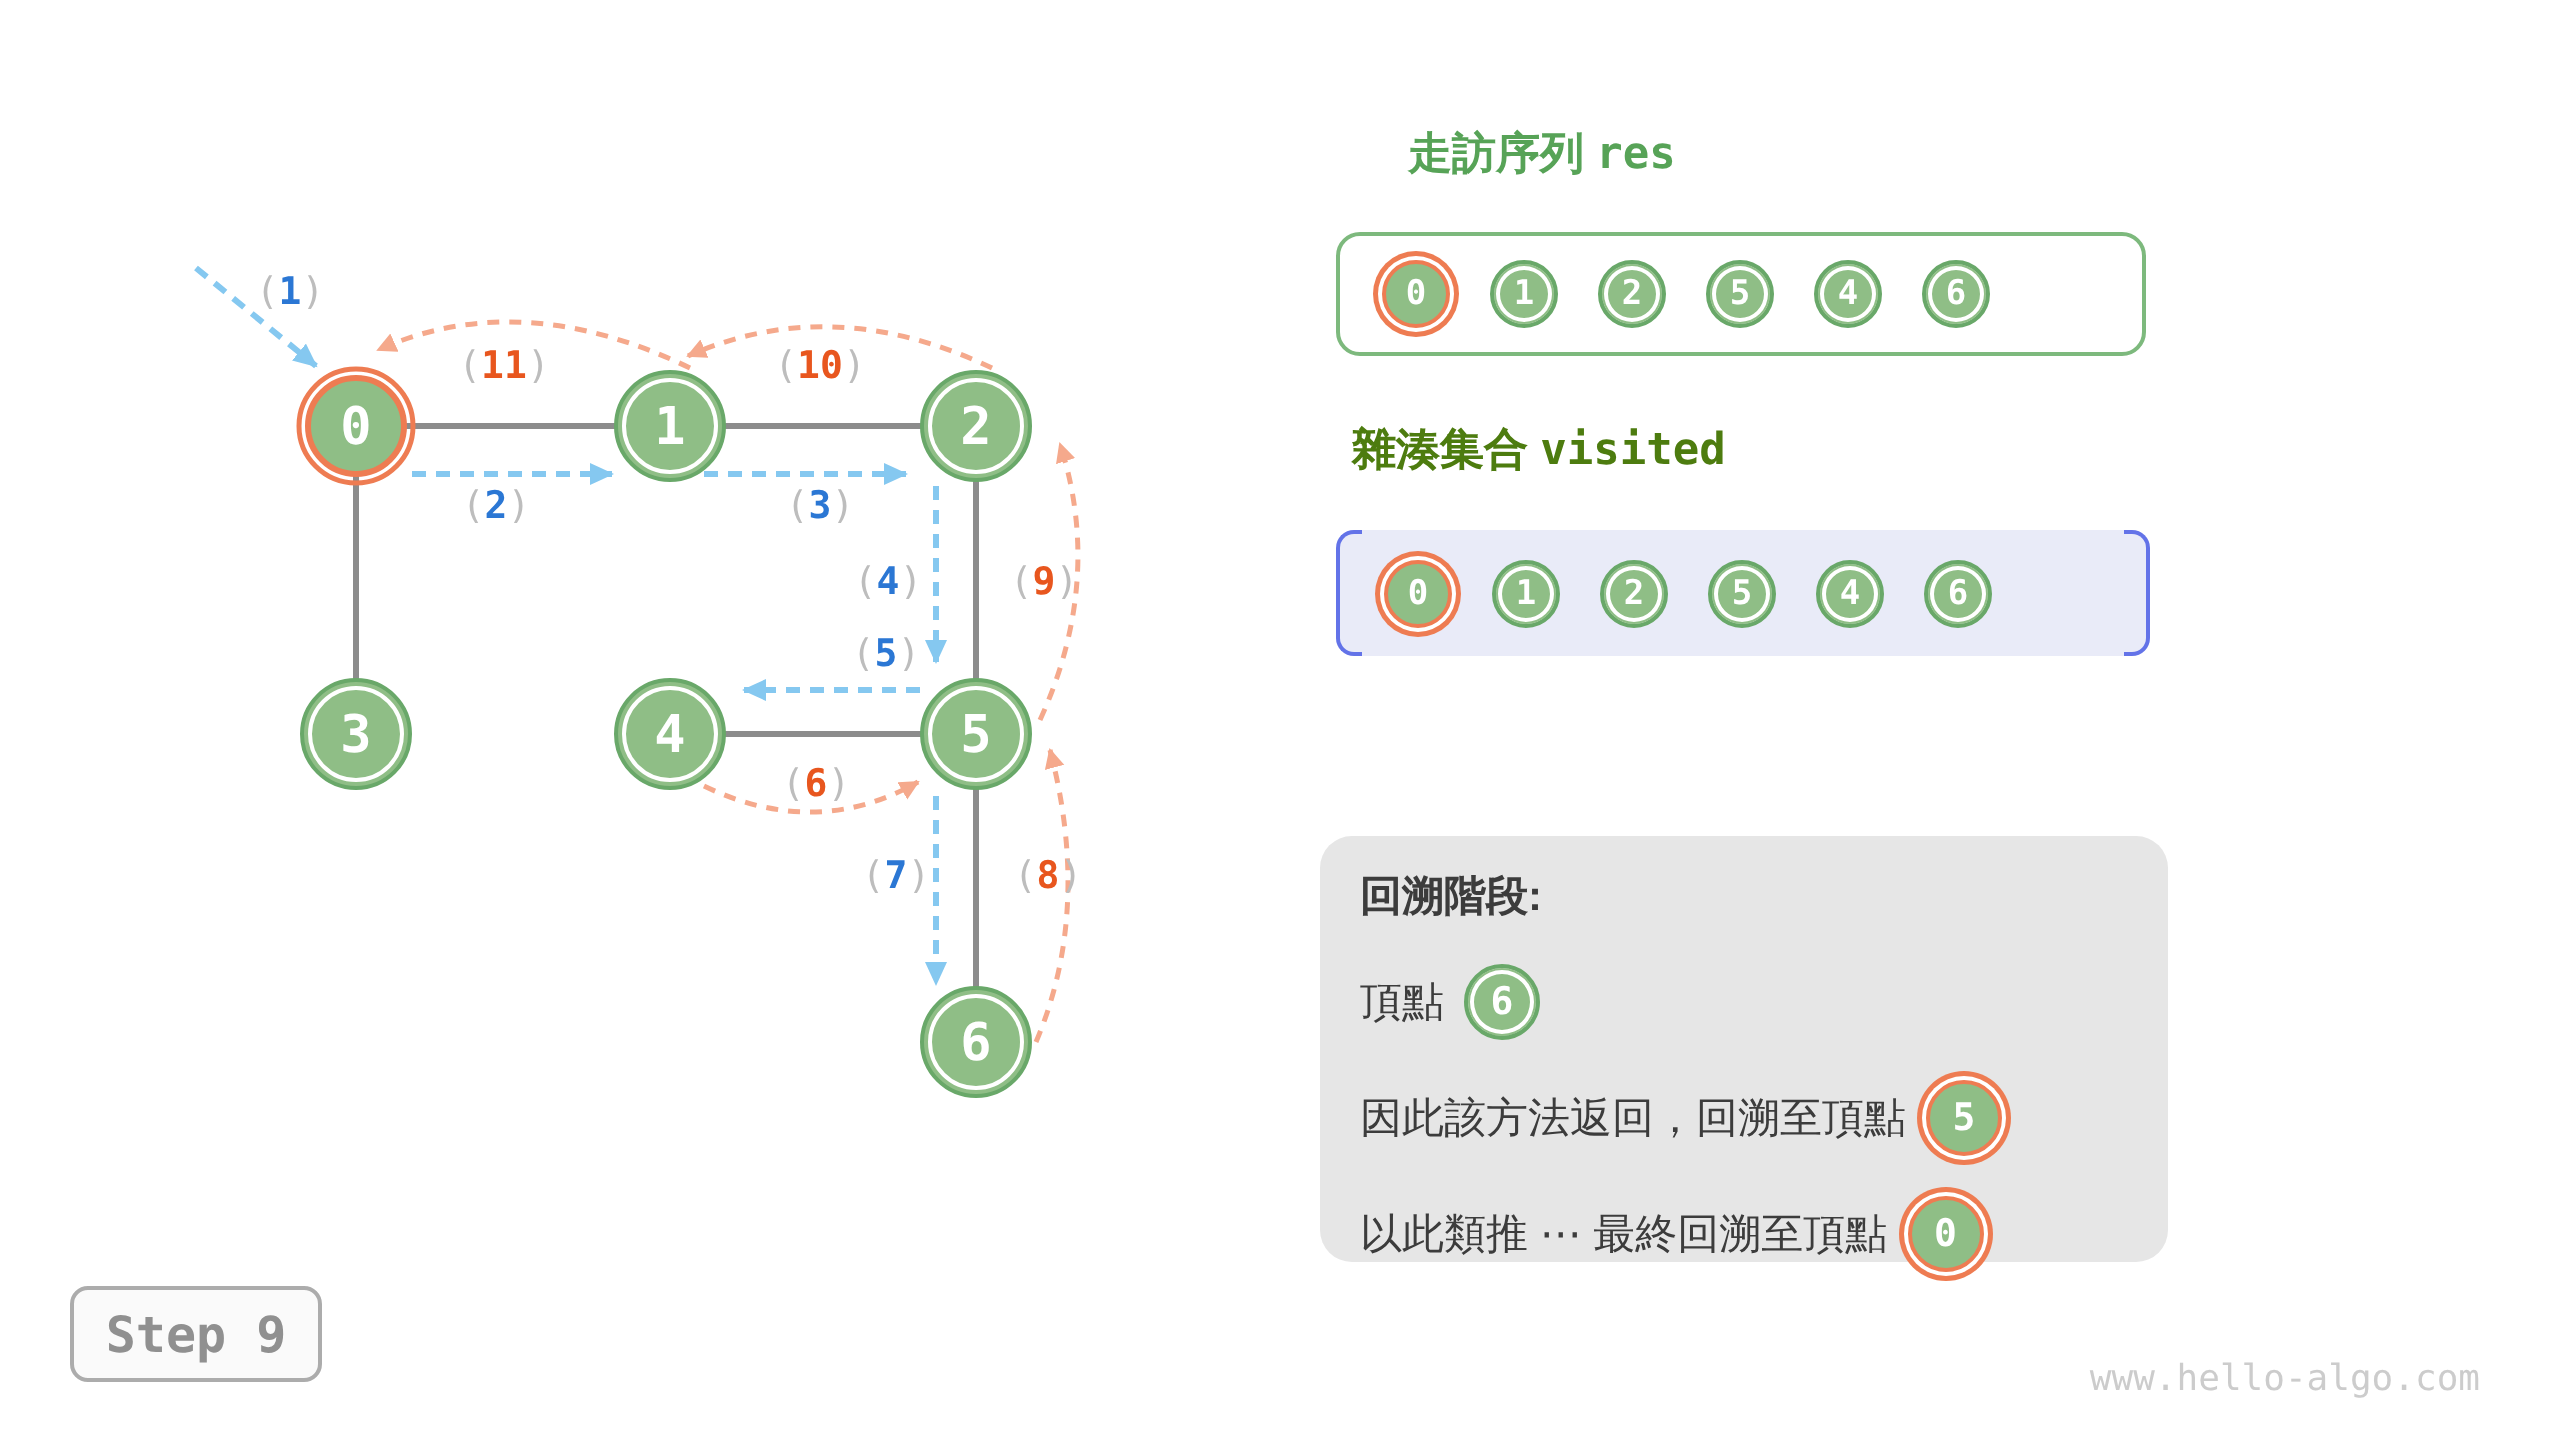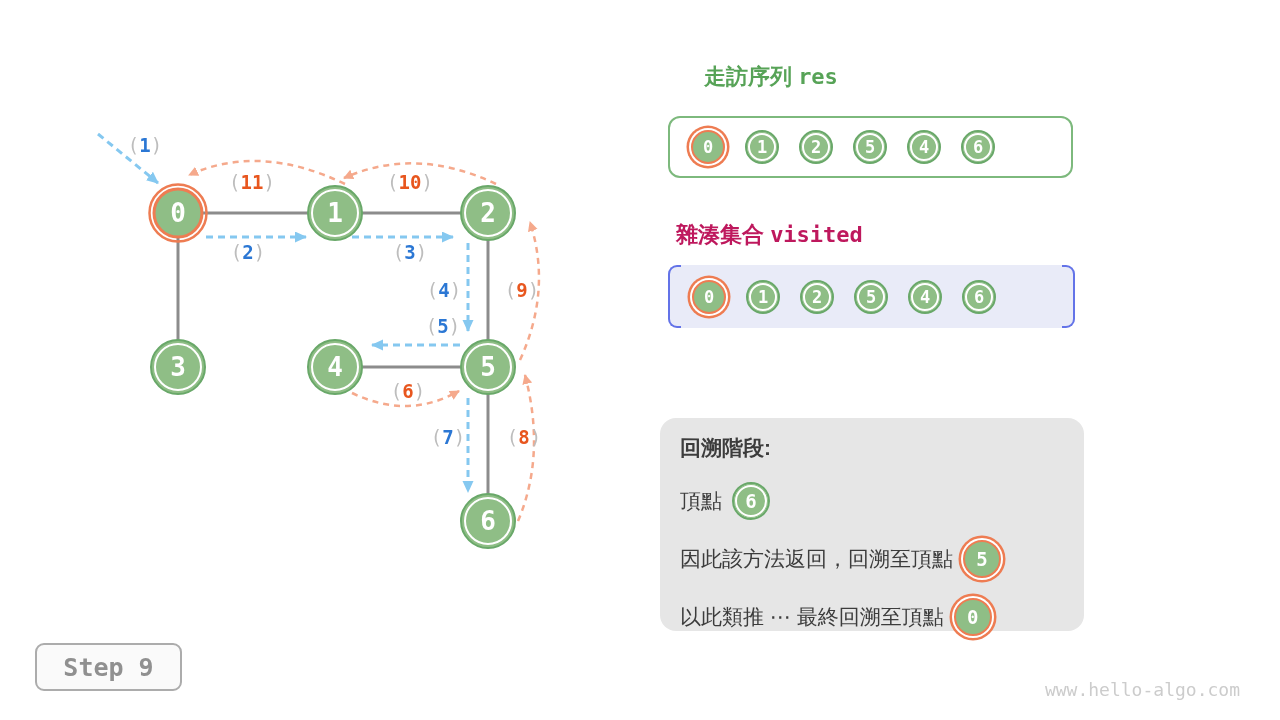--- a/index.html
+++ b/index.html
@@ -20,21 +20,21 @@
               font-size:26px; font-weight:bold; text-anchor:middle; }
   .lbl { font-family:"DejaVu Sans Mono", monospace; font-size:19px; text-anchor:middle; }
   .lbl .p { fill:#bdbdbd; }
   .lbl .bnum { fill:#2b77d4; font-weight:bold; }
   .lbl .onum { fill:#e8561e; font-weight:bold; }
 
   
   .sec-title { position:absolute; font-size:22px; font-weight:bold; white-space:nowrap; }
   .sec-title .code { font-family:"DejaVu Sans Mono", monospace; font-weight:bold; }
   .title-res { left:676px; top:62px; color:#57a357;margin-left:28px; }
-  .title-visited { left:676px; top:220px; color:#be185d; }
+  .title-visited { left:676px; top:210px; color:#4d7c0f; }
 
   .res-box { position:absolute; left:668px; top:116px; width:405px; height:62px;
              border:2.5px solid #7db97d; border-radius:12px; background:#fff;
              display:flex; align-items:center; padding-left:21px; gap:20px; }
 
   .visited-box { position:absolute; left:668px; top:265px; width:407px; height:63px;
                  background:#e9ebf8; border-radius:10px;
                  display:flex; align-items:center; padding-left:24px; gap:20px; }
   .bracket { position:absolute; top:0; width:13px; height:100%; }
   .bracket.left  { left:0;  border:2.5px solid #6373e8; border-right:none; border-radius:9px 0 0 9px; }
@@ -48,21 +48,21 @@
   .chip.hl { border:2.5px solid #ee7c52;
              box-shadow: inset 0 0 0 34px rgba(0,0,0,0), 0 0 0 2px #ffffff, 0 0 0 4.5px #ee7c52; }
 
   .explain { position:absolute; left:660px; top:418px; width:424px; height:213px;
              background:#e6e6e6; border-radius:16px; padding:16px 20px 14px 20px;
              color:#3c3c3c; font-size:21px; }
   .explain .etitle { font-weight:bold; font-size:21px; margin-bottom:20px; }
   .erow { display:flex; align-items:center; gap:10px; margin-top:20px; white-space:nowrap; }
   .chip.big { width:38px; height:38px; font-size:19px; }
 
-  .step-badge { position:absolute; left:35px; top:643px; width:147px; height:48px;
+  .step-badge { position:absolute; left:35px; top:643px; width:126px; height:48px;
                 background:#fafafa; border:2px solid #acacac; border-radius:9px;
                 display:flex; align-items:center; justify-content:center;
                 color:#909090; font-family:"DejaVu Sans Mono", monospace;
                 font-weight:bold; font-size:25px; }
 
   .watermark { position:absolute; right:40px; top:679px; color:#cccccc;
                font-family:"DejaVu Sans Mono", monospace; font-size:18px; }
 </style>
 </head>
 <body>

